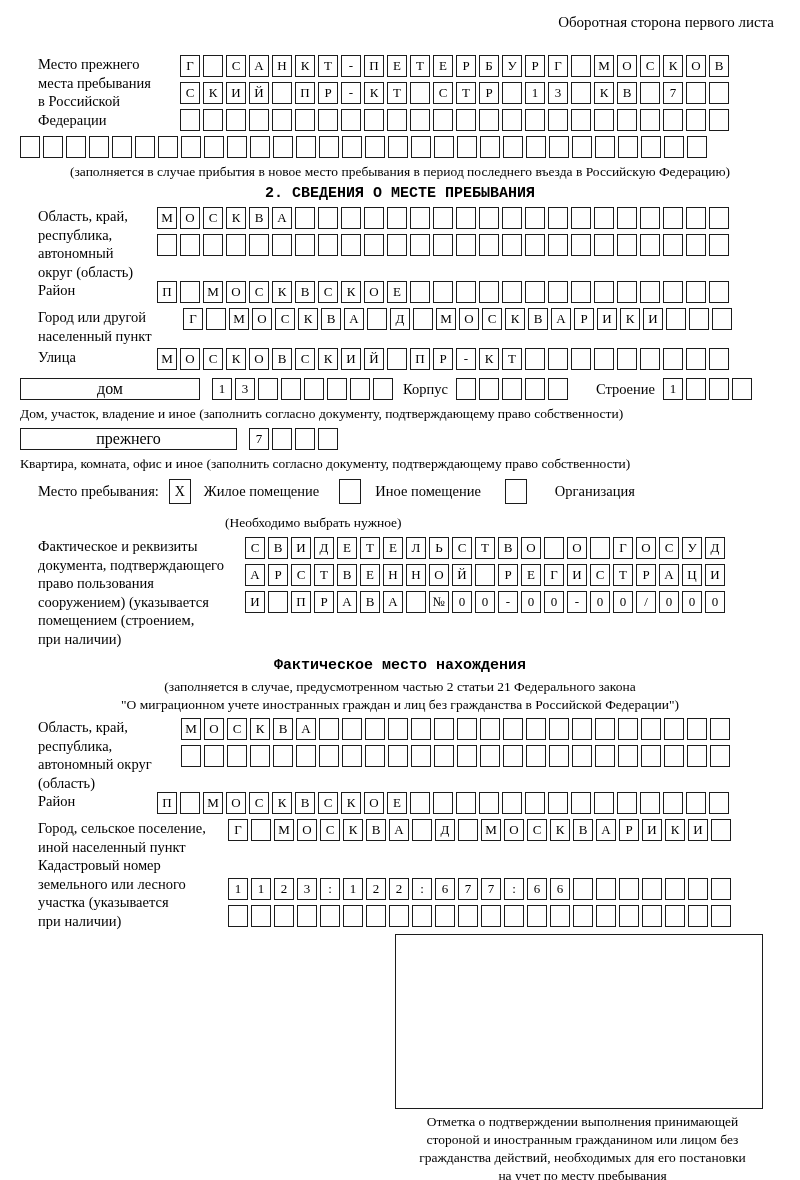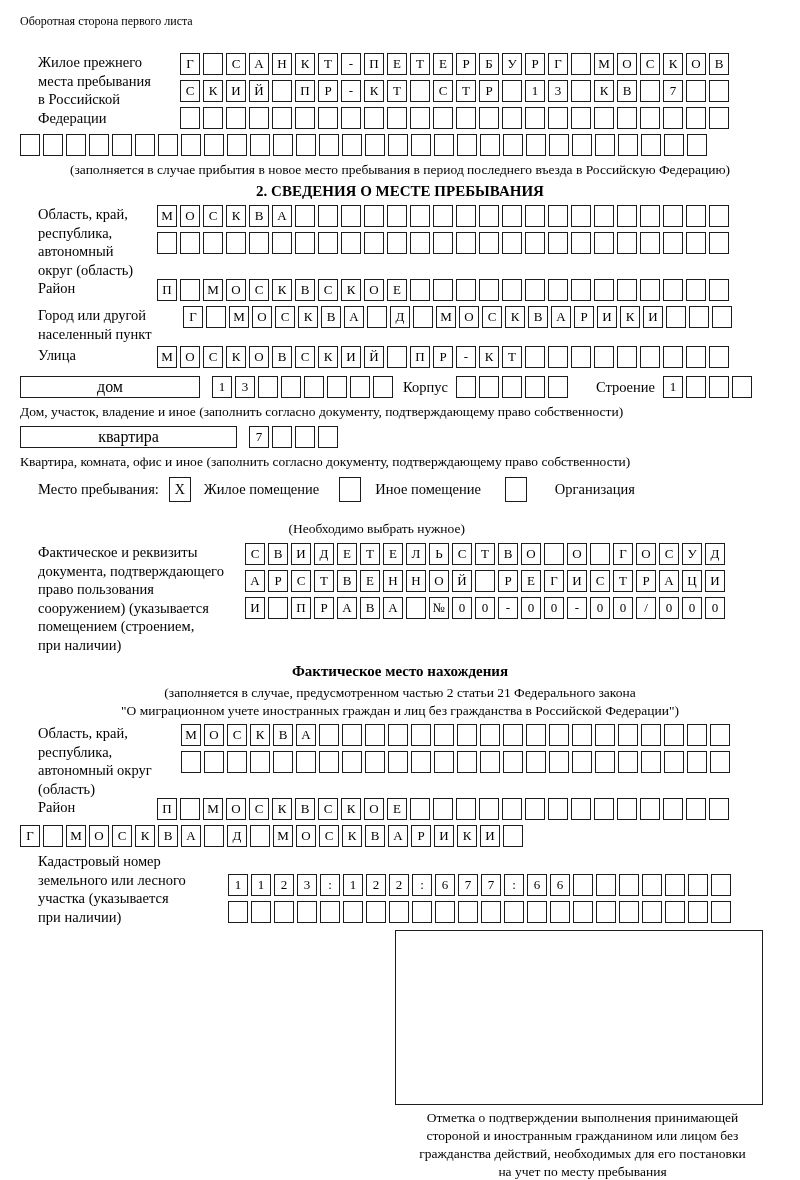--- a/index.html
+++ b/index.html
@@ -1,44 +1,44 @@
 <!DOCTYPE html>
 <html><head>
 <meta charset="utf-8">
 <style>
   html,body{margin:0;padding:0;background:#fff;}
   body{width:800px;height:1180px;font-family:"Liberation Serif",serif;color:#000;}
   .page{position:relative;width:800px;height:1180px;box-sizing:border-box;padding:14px 20px 0 20px;overflow:hidden;}
-  .hdr{text-align:left;font-size:12px;padding-right:6px;}
+  .hdr{text-align:right;font-size:15px;padding-right:6px;}
   .frow{display:flex;align-items:flex-start;}
   .lbl{font-size:14.5px;line-height:18.5px;box-sizing:border-box;}
   .pl{padding-left:18px;}
   .cells{display:flex;gap:3px;margin-bottom:5px;}
   .cell{box-sizing:content-box;flex:0 0 18px;width:18px;height:20px;border:1.6px solid #1c1c1c;
         font-size:13px;line-height:20px;text-align:center;display:inline-block;}
   .chk{box-sizing:content-box;display:inline-block;width:20px;height:23px;border:1.6px solid #1c1c1c;
        font-size:14px;line-height:23px;text-align:center;}
   .widebox{box-sizing:content-box;height:20px;border:1.6px solid #1c1c1c;text-align:center;
            font-size:16px;line-height:20px;}
   .caption{font-size:13.5px;line-height:18px;}
   .center{text-align:center;}
   .bold{font-weight:bold;}
-  .title{font-size:15px;line-height:19px;}
+  .title{font-size:15px;line-height:19px;font-family:Liberation Mono, monospace;}
   .stampbox{box-sizing:border-box;width:368px;height:175px;border:1.7px solid #1c1c1c;background:#fff;}
 </style>
 </head>
 <body>
 
 <div class="page">
 
   <div class="hdr">Оборотная сторона первого листа</div>
 
   <div class="frow" style="margin-top:24px">
     <div class="lbl pl" style="width:160px">
-      <div>Жилое прежнего</div>
+      <div>Место прежнего</div>
       <div>места пребывания</div>
       <div>в Российской</div>
       <div>Федерации</div>
     </div>
     <div>
       <div class="cells">
           <span class="cell">Г</span>
           <span class="cell"></span>
           <span class="cell">С</span>
           <span class="cell">А</span>
@@ -337,40 +337,40 @@
     <div class="cells" style="margin-left:8px">
         <span class="cell">1</span>
         <span class="cell"></span>
         <span class="cell"></span>
         <span class="cell"></span>
       </div>
   </div>
   <div class="caption">Дом, участок, владение и иное (заполнить согласно документу, подтверждающему право собственности)</div>
 
   <div class="frow" style="margin-top:5px">
-    <div class="widebox" style="width:215px">квартира</div>
+    <div class="widebox" style="width:215px">прежнего</div>
     <div class="cells" style="margin-left:12px">
         <span class="cell">7</span>
         <span class="cell"></span>
         <span class="cell"></span>
         <span class="cell"></span>
       </div>
   </div>
   <div class="caption">Квартира, комната, офис и иное (заполнить согласно документу, подтверждающему право собственности)</div>
 
   <div class="frow" style="margin-top:6px;align-items:center">
     <div class="lbl pl">Место пребывания:</div>
     <span class="chk" style="margin-left:10px">X</span>
     <div class="lbl" style="margin-left:13px">Жилое помещение</div>
     <span class="chk" style="margin-left:20px"></span>
     <div class="lbl" style="margin-left:14px">Иное помещение</div>
     <span class="chk" style="margin-left:24px"></span>
     <div class="lbl" style="margin-left:28px">Организация</div>
   </div>
-  <div class="caption" style="margin-left:205px;width:240px;text-align:right;margin-top:18px">(Необходимо выбрать нужное)</div>
+  <div class="caption" style="margin-left:205px;width:240px;text-align:left;margin-top:10px">(Необходимо выбрать нужное)</div>
 
   <div class="frow" style="margin-top:5px">
     <div class="lbl pl" style="width:225px">
       <div>Фактическое и реквизиты</div>
       <div>документа, подтверждающего</div>
       <div>право пользования</div>
       <div>сооружением) (указывается</div>
       <div>помещением (строением,</div>
       <div>при наличии)</div>
     </div>
@@ -539,20 +539,24 @@
         <span class="cell"></span>
         <span class="cell"></span>
         <span class="cell"></span>
         <span class="cell"></span>
         <span class="cell"></span>
         <span class="cell"></span>
       </div>
   </div>
 
   <div class="frow">
+    <div class="lbl pl" style="width:208px">
+      <div>Город, сельское поселение,</div>
+      <div>иной населенный пункт</div>
+    </div>
     <div class="cells">
         <span class="cell">Г</span>
         <span class="cell"></span>
         <span class="cell">М</span>
         <span class="cell">О</span>
         <span class="cell">С</span>
         <span class="cell">К</span>
         <span class="cell">В</span>
         <span class="cell">А</span>
         <span class="cell"></span>

